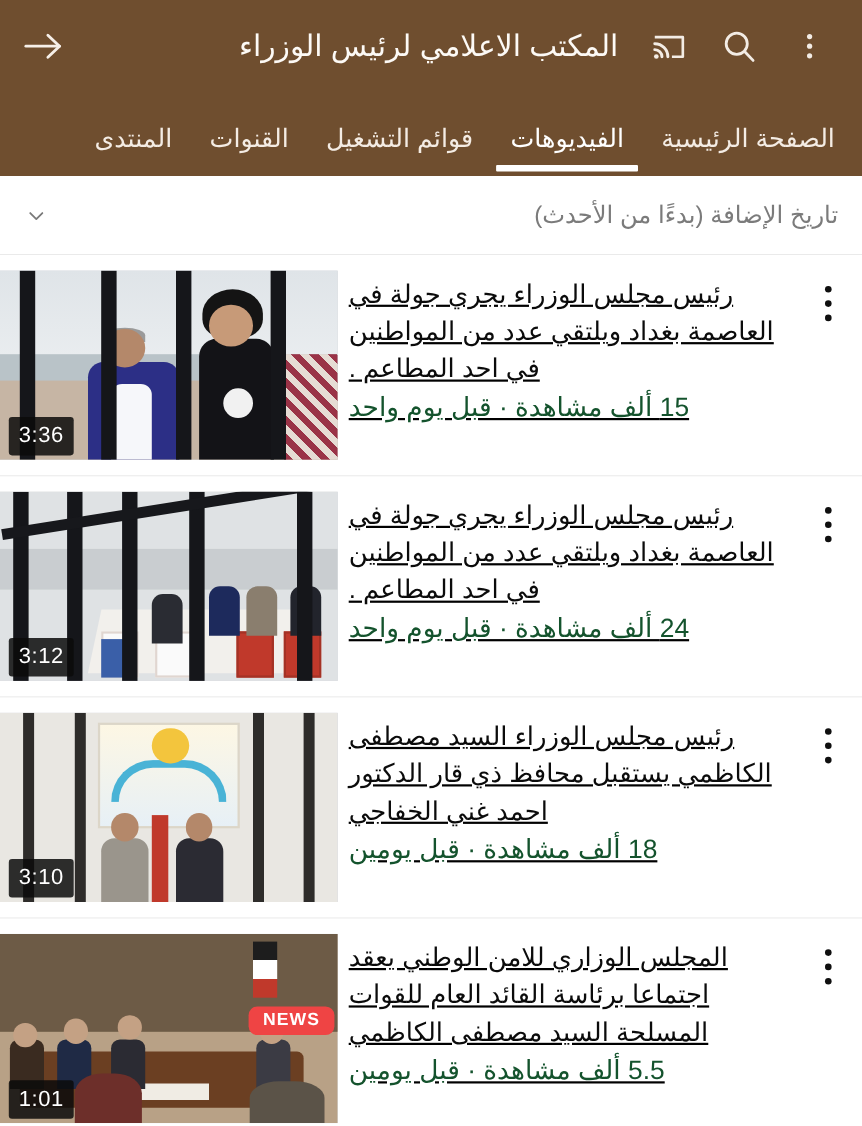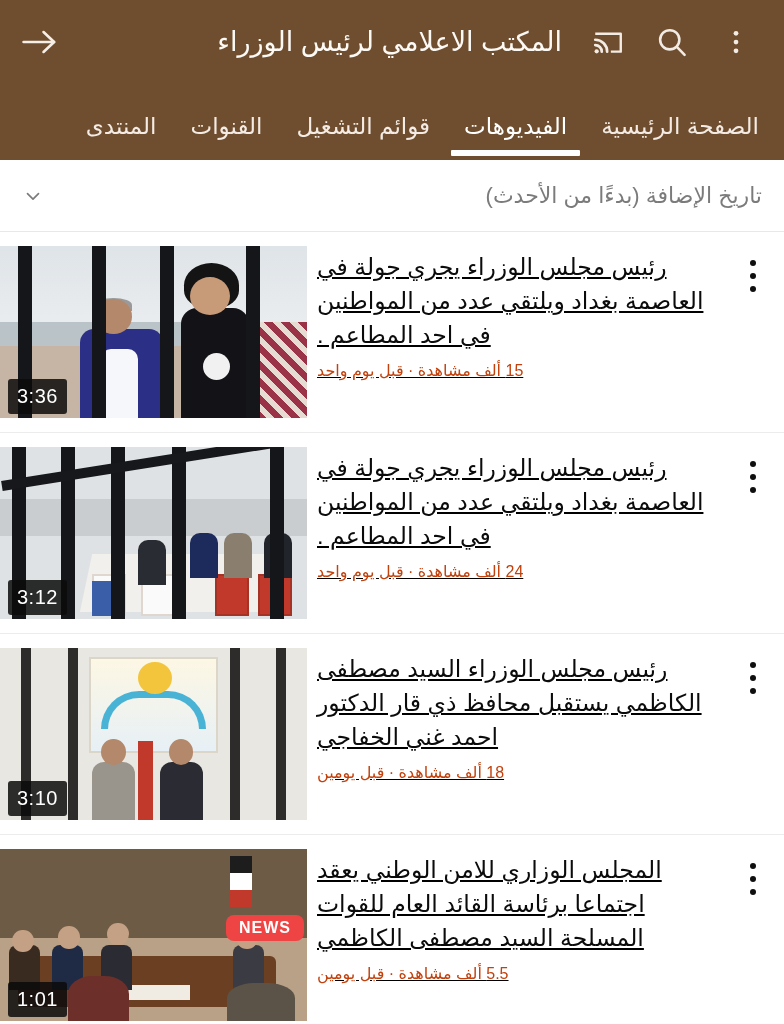--- a/index.html
+++ b/index.html
@@ -129,22 +129,22 @@
   }
   .v-title {
     color: #0b0b0b;
     font-size: 23.5px;
     line-height: 34px;
     text-align: left;
     font-weight: 400;
     word-break: break-word;
   }
   .v-sub {
-    color: #c2410c;
-    font-size: 16px;
+    color: #14532d;
+    font-size: 24px;
     line-height: 30px;
     margin-top: 4px;
     text-align: left;
     white-space: nowrap;
   }
 
   .thumb-col {
     flex: 0 0 307px;
     width: 307px;
     padding: 0 0 0 26px;

